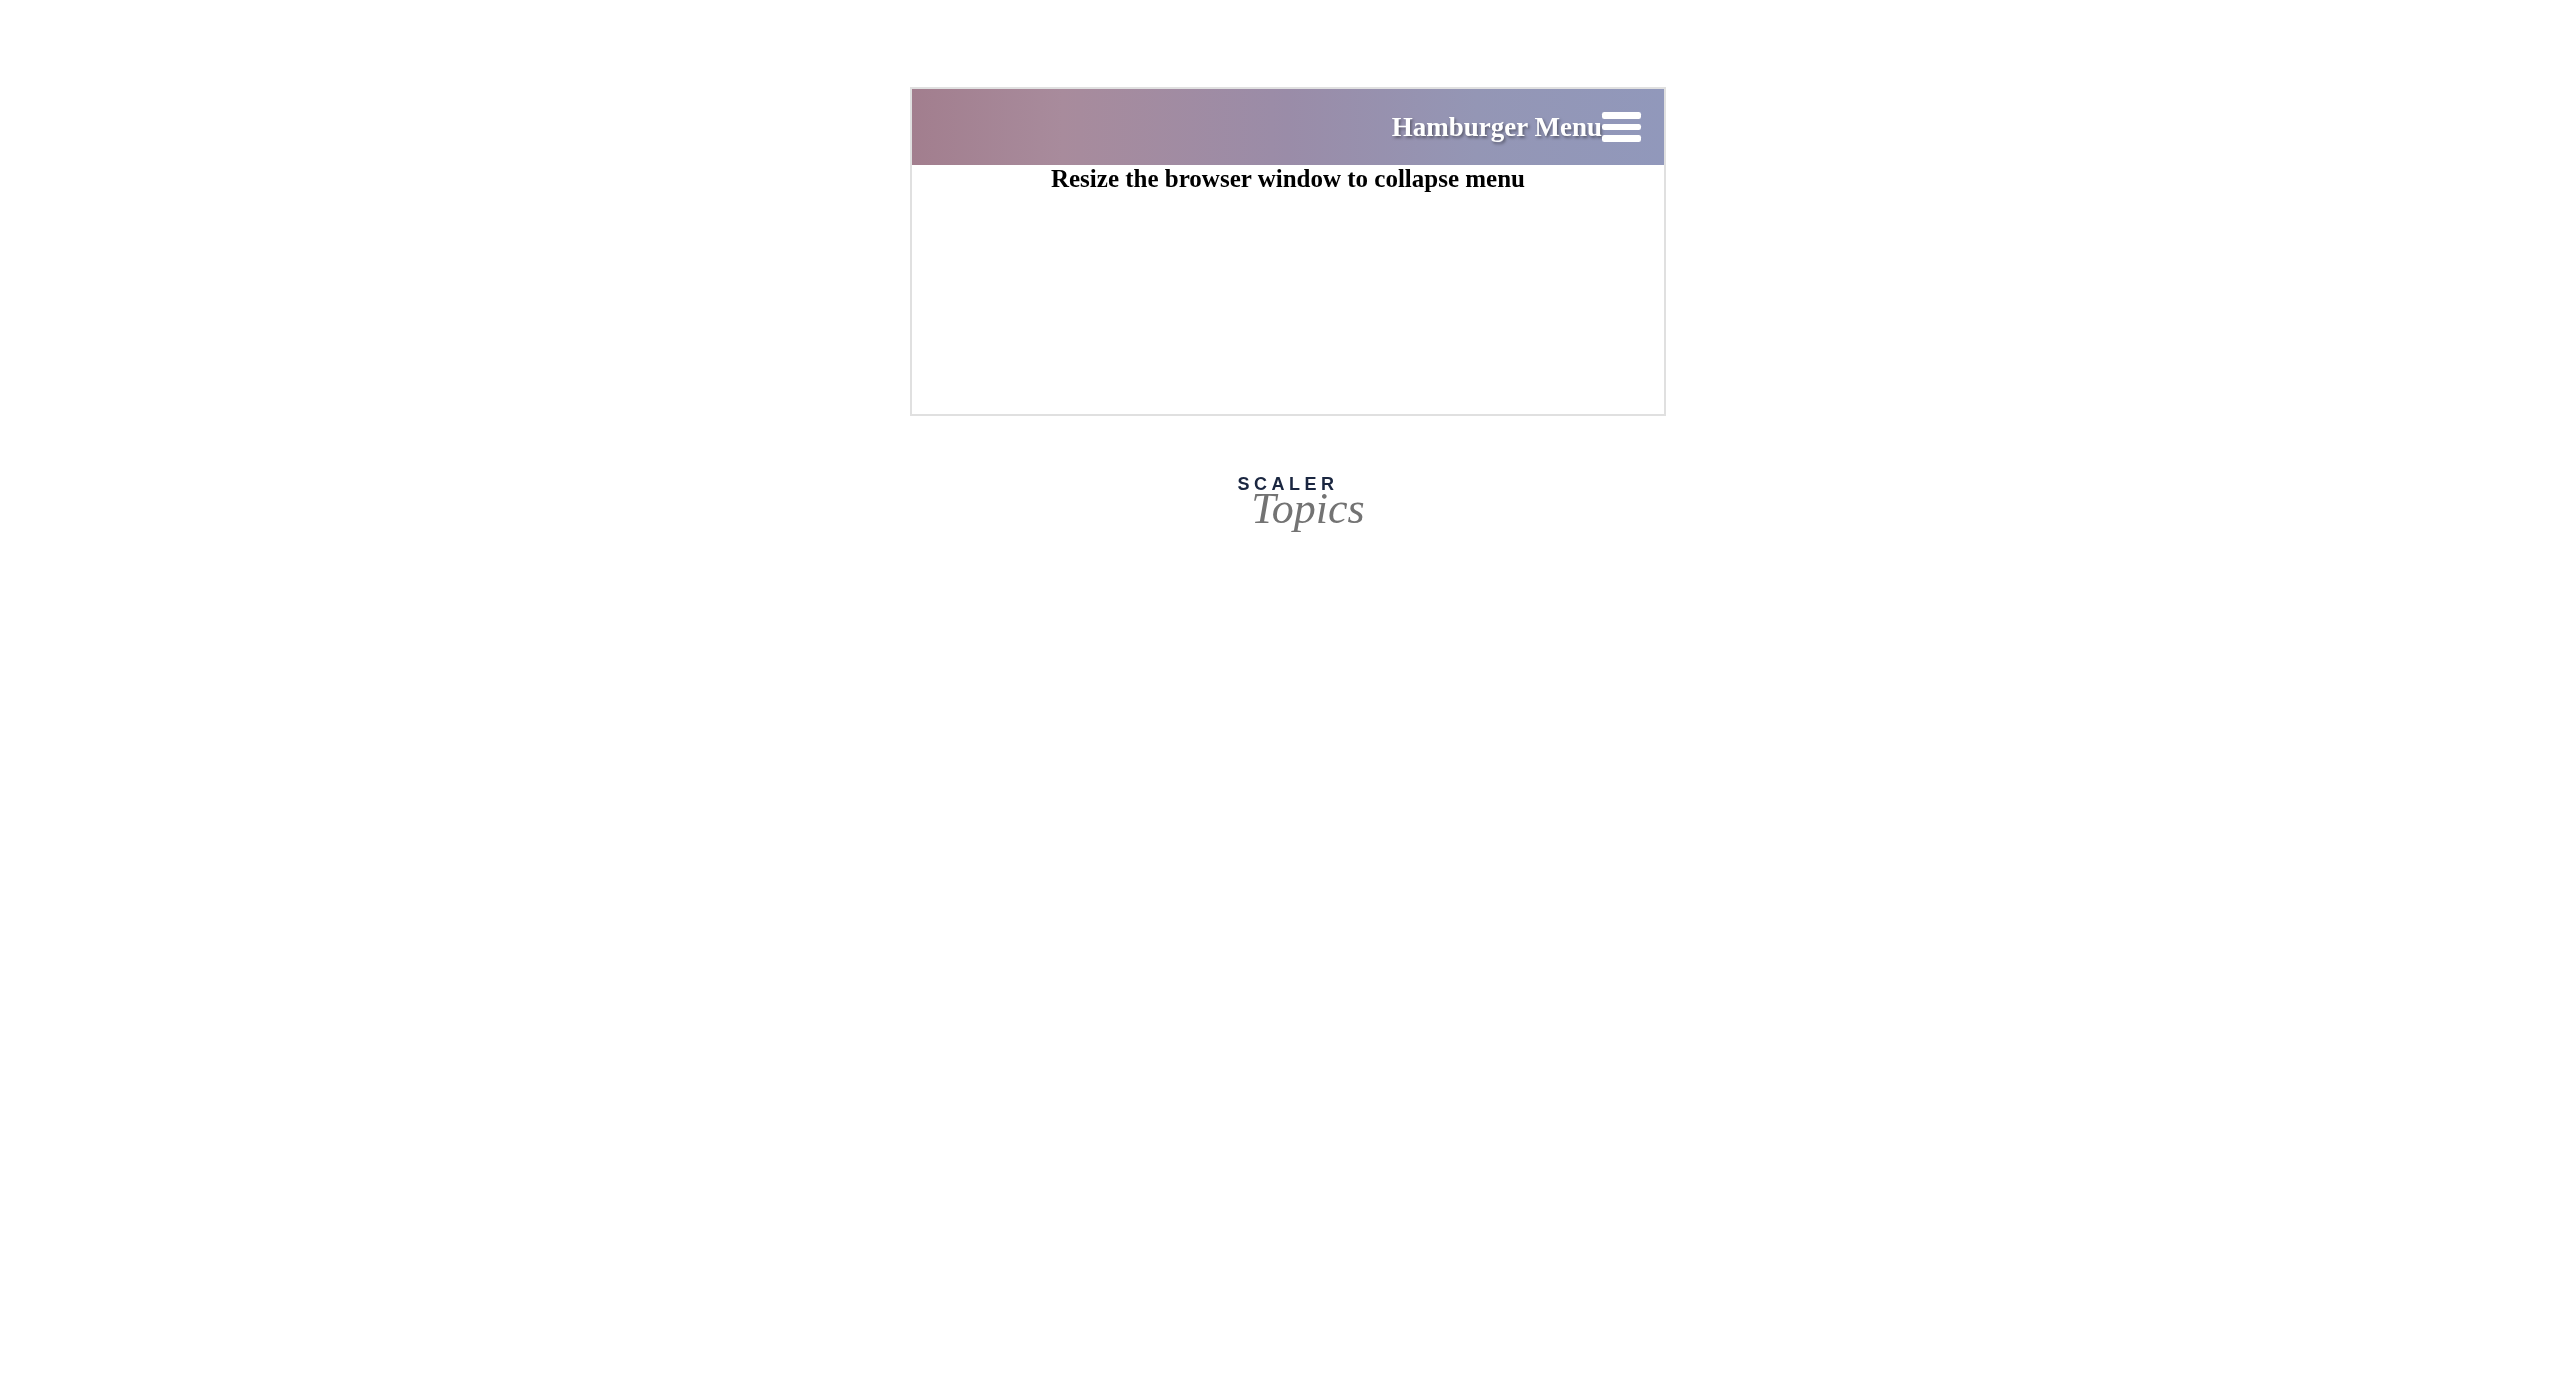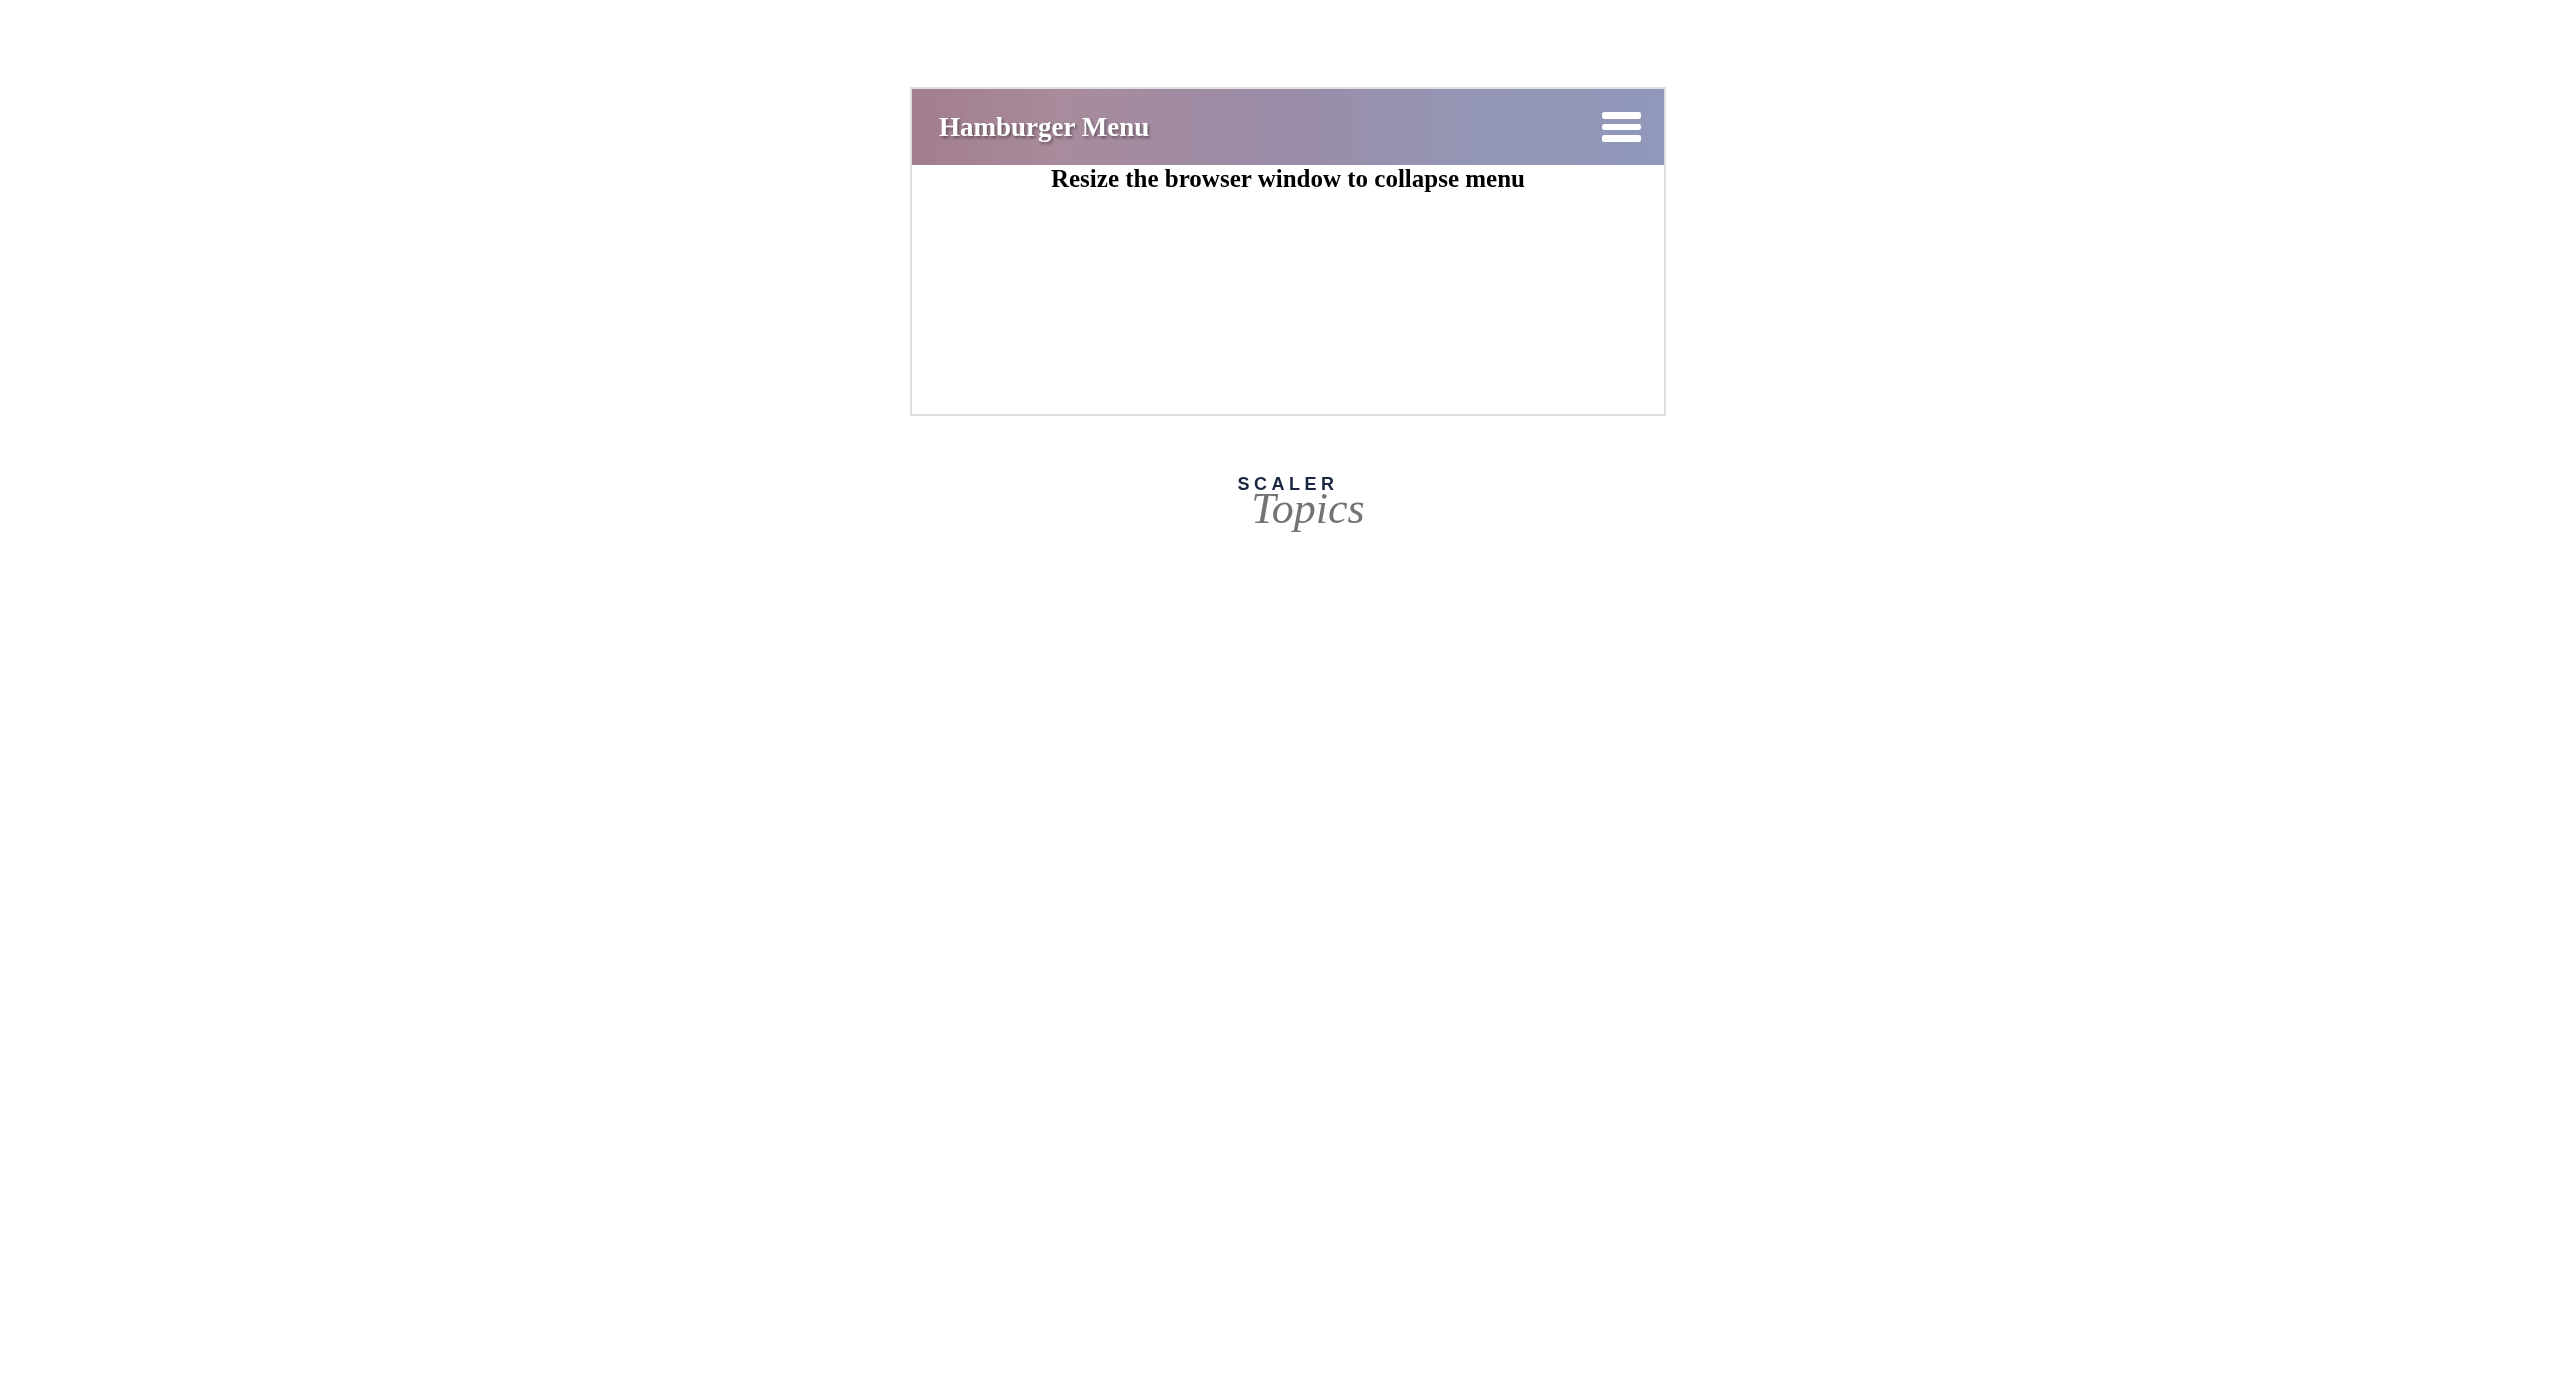--- a/index.html
+++ b/index.html
@@ -24,21 +24,21 @@
       background: #ffffff;
       display: flex;
       flex-direction: column;
     }
     .navbar {
       width: 100%;
       height: 76px;
       background: linear-gradient(90deg, #a27e8e 0%, #a88b9c 20%, #9a8ca8 50%, #9496b5 75%, #9198bb 100%);
       display: flex;
       align-items: center;
-      justify-content: space-between;
+      justify-content: flex-end;
       padding: 0 23px 0 27px;
     }
     .navbar-title {
       color: #ffffff;
       font-size: 27px;
       font-weight: bold;
       font-family: Georgia, 'Times New Roman', serif;
       text-shadow: 1.5px 1.5px 3px rgba(0,0,0,0.4);
     }
     .hamburger-button {

